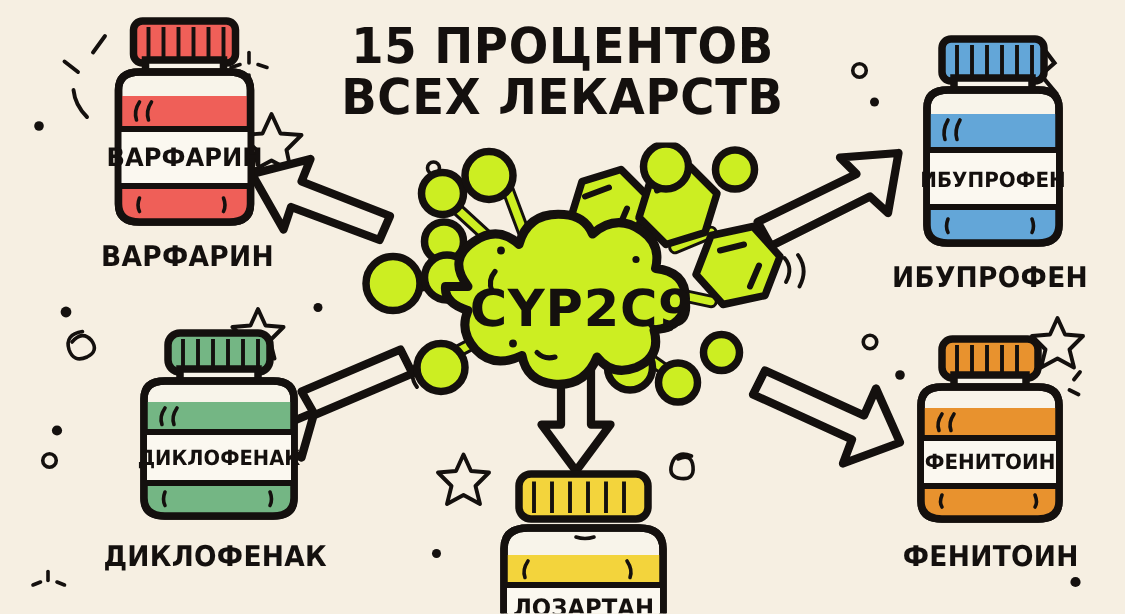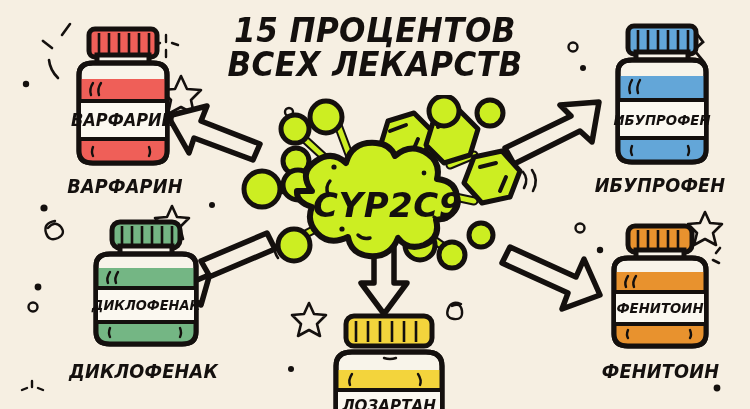--- a/index.html
+++ b/index.html
@@ -8,21 +8,20 @@
     width:750px;height:409px;
     background:#f6efe2;
     font-family:"Liberation Sans","DejaVu Sans",sans-serif;
     overflow:hidden;
   }
   #stage{
     position:relative;
     width:750px;height:409px;
     background:#f6efe2;
     overflow:hidden;
-    font-style:italic;
   }
   .abs{position:absolute;}
 
   
   #title{
     left:0;top:14px;width:750px;
     text-align:center;
     font-weight:800;
     font-size:33px;
     line-height:1.04;
@@ -241,21 +240,21 @@
         <path d="M120 140 q5 5 12 3"></path>
       </g>
       <circle cx="96" cy="72" r="2.6" fill="#14100e" stroke="none"></circle>
       <circle cx="104" cy="134" r="2.6" fill="#14100e" stroke="none"></circle>
       <circle cx="186" cy="78" r="2.4" fill="#14100e" stroke="none"></circle>
     </g>
 
     <text id="mol-name" x="150" y="122" text-anchor="middle">CYP2C9</text>
   </svg>
 
-  <div class="abs bottle-group" style="left:45px;top:23px;width:160px;">
+  <div class="abs bottle-group" style="left:45px;top:8px;width:160px;">
     <svg class="bottle-svg" width="140" height="150" viewBox="0 0 140 150" style="margin-left:8px;">
 
       <rect x="36" y="6" width="68" height="28" rx="6" fill="#ef5f58" stroke="#14100e" stroke-width="5"></rect>
       <g stroke="#14100e" stroke-width="2.6">
         <path d="M46 10 L46 30"></path>
           <path d="M56 10 L56 30"></path>
           <path d="M66 10 L66 30"></path>
         <path d="M76 10 L76 30"></path>
           <path d="M86 10 L86 30"></path>
           <path d="M96 10 L96 30"></path>

